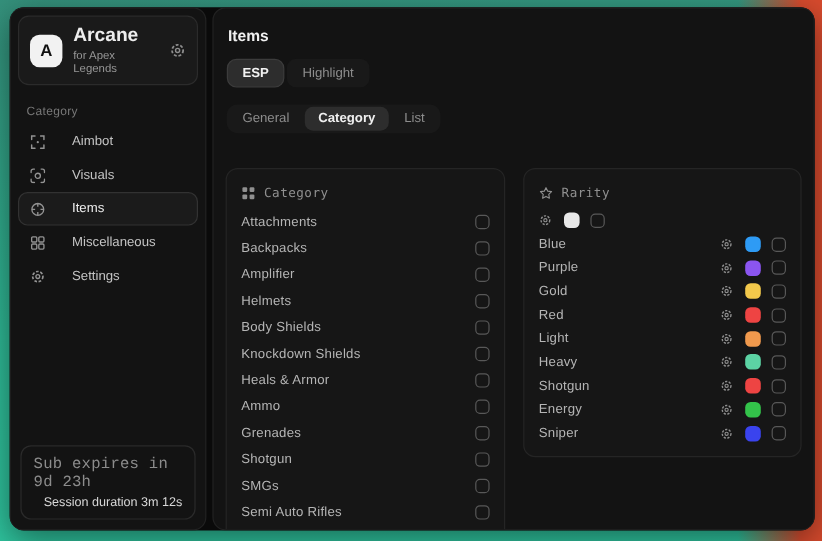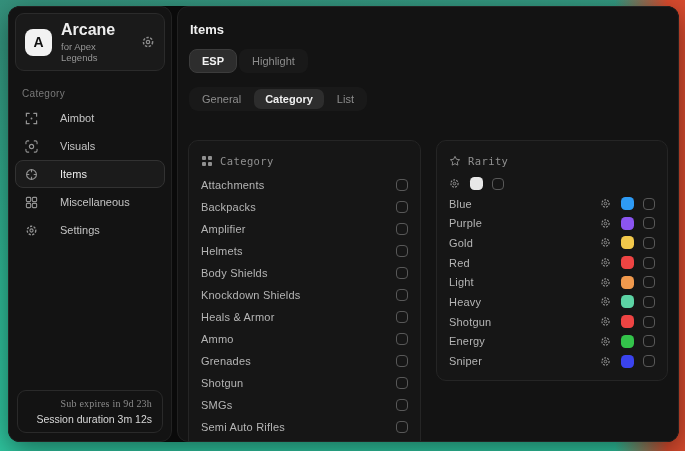--- a/index.html
+++ b/index.html
@@ -46,21 +46,21 @@
     padding: 0 9px; border-radius: 8px; border: 1px solid transparent;
     color: #c4c4c4; font-size: 11px; cursor: pointer;
   }
   .nav-item.active { background: #1b1b1b; border-color: #323232; color: #ededed; }
   .nav-icon { width: 13px; height: 13px; color: #939393; flex: none; display: flex; }
   .nav-icon svg { width: 100%; height: 100%; }
   .sidebar-footer {
     margin: auto 8px 8px; padding: 7px 10px;
     border: 1px solid #2a2a2a; border-radius: 9px;
   }
-  .footer-line1 { font-family: Liberation Serif, serif; font-size: 10px; color: #8c8c8c; letter-spacing: .2px; text-align: right; }
+  .footer-line1 { font-family: Liberation Mono, monospace; font-size: 13px; color: #8c8c8c; letter-spacing: .2px; }
   .footer-line2 { font-size: 10.5px; color: #d8d8d8; margin-top: 4px; text-align: right; }
   
   .main {
     flex: 1; margin-left: 5px; background: #131313;
     border: 1px solid #222; border-radius: 11px;
     padding: 14px 10px 0; overflow: hidden; position: relative;
   }
   .page-title { font-size: 13px; font-weight: bold; color: #f0f0f0; margin: 1px 0 0 2px; }
   .mode-tabs { display: flex; align-items: center; gap: 2px; margin: 12px 0 0 1px; }
   .mode-tab {

